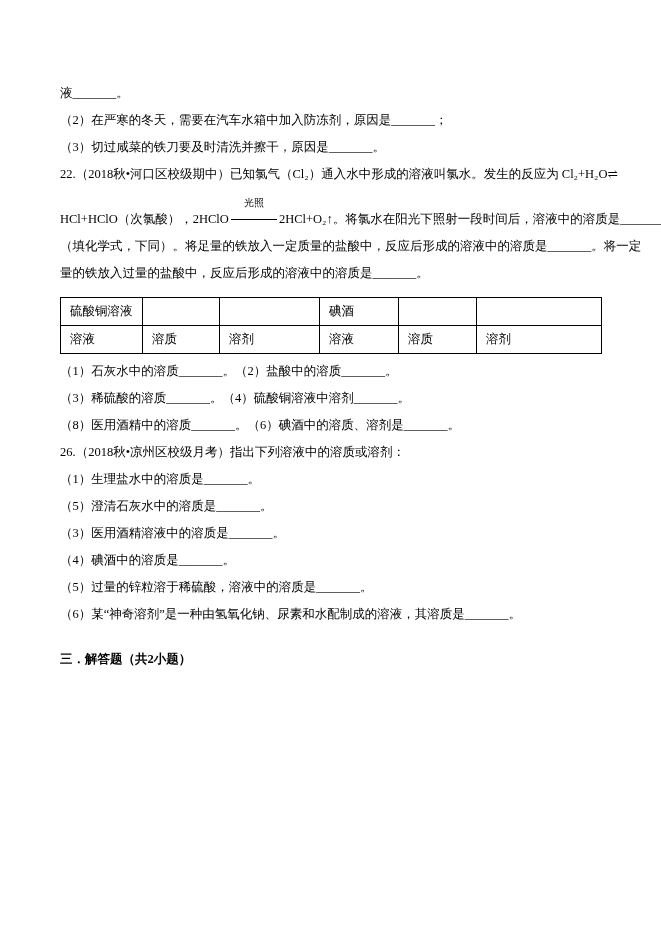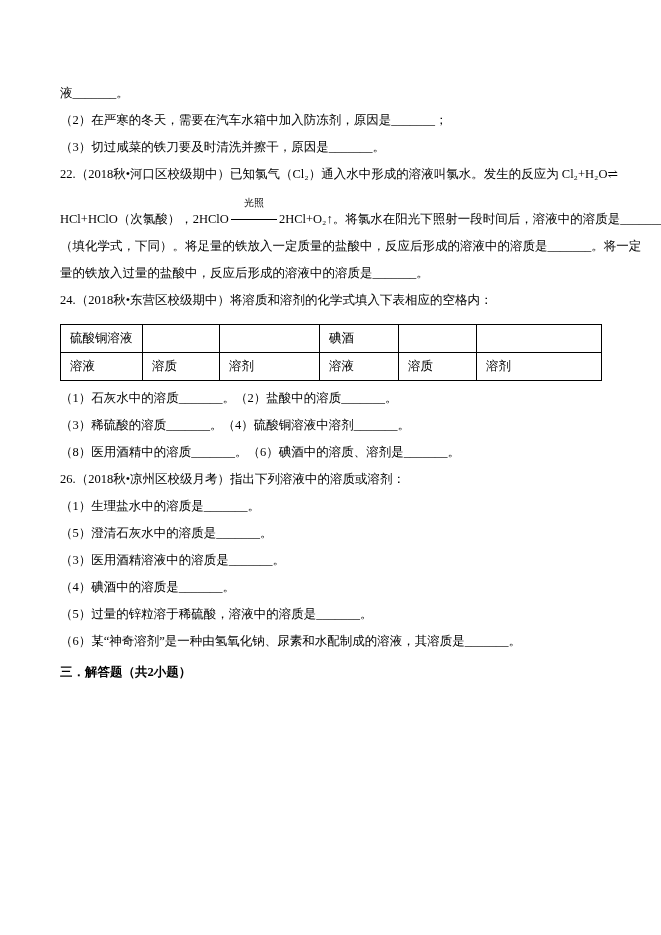--- a/index.html
+++ b/index.html
@@ -41,21 +41,20 @@
   <p class="line">液_______。</p>
   <p class="line">（2）在严寒的冬天，需要在汽车水箱中加入防冻剂，原因是_______；</p>
   <p class="line">（3）切过咸菜的铁刀要及时清洗并擦干，原因是_______。</p>
 
   <p class="line">22.（2018秋•河口区校级期中）已知氯气（Cl₂）通入水中形成的溶液叫氯水。发生的反应为 Cl₂+H₂O⇌</p>
   <p class="line eq-line"><span>HCl+HClO（次氯酸），2HClO</span><span class="cond-arrow"><span class="cond-label">光照</span></span><span>2HCl+O₂↑。将氯水在阳光下照射一段时间后，溶液中的溶质是_______</span></p>
   <p class="line">（填化学式，下同）。将足量的铁放入一定质量的盐酸中，反应后形成的溶液中的溶质是_______。将一定</p>
   <p class="line">量的铁放入过量的盐酸中，反应后形成的溶液中的溶质是_______。</p>
 
 
-  <p class="line">24.（2018秋•东营区校级期中）将溶质和溶剂的化学式填入下表相应的空格内：</p>
 
   <table class="qtable">
     <colgroup>
       <col style="width:82px">
         <col style="width:77px">
         <col style="width:100px">
       <col style="width:79px">
         <col style="width:78px">
         <col style="width:125px">
     </colgroup>
@@ -84,15 +83,15 @@
   <p class="line">（8）医用酒精中的溶质_______。（6）碘酒中的溶质、溶剂是_______。</p>
 
   <p class="line">26.（2018秋•凉州区校级月考）指出下列溶液中的溶质或溶剂：</p>
   <p class="line">（1）生理盐水中的溶质是_______。</p>
   <p class="line">（5）澄清石灰水中的溶质是_______。</p>
   <p class="line">（3）医用酒精溶液中的溶质是_______。</p>
   <p class="line">（4）碘酒中的溶质是_______。</p>
   <p class="line">（5）过量的锌粒溶于稀硫酸，溶液中的溶质是_______。</p>
   <p class="line">（6）某“神奇溶剂”是一种由氢氧化钠、尿素和水配制成的溶液，其溶质是_______。</p>
 
-  <p class="line bold" style="margin-top:4px">三．解答题（共2小题）</p>
+  <p class="line bold" style="margin-top:18px">三．解答题（共2小题）</p>
 
 </div>
 
 </body></html>

